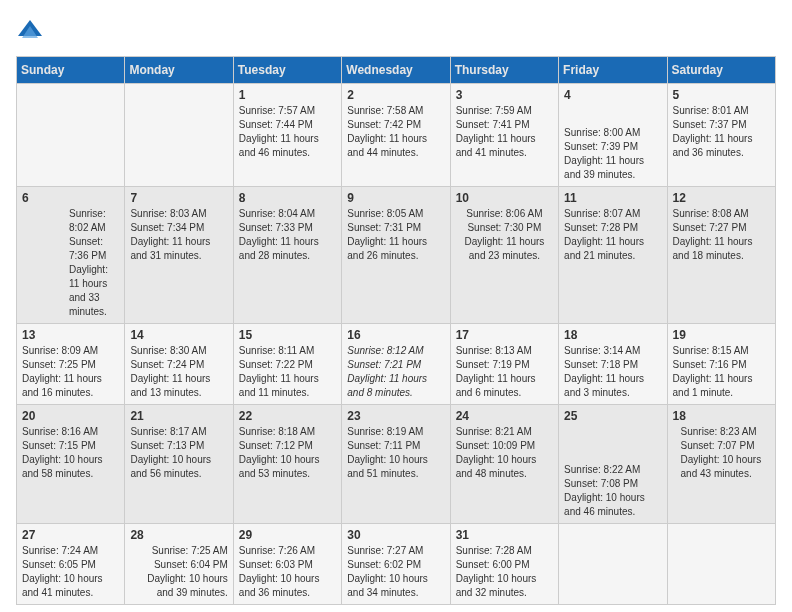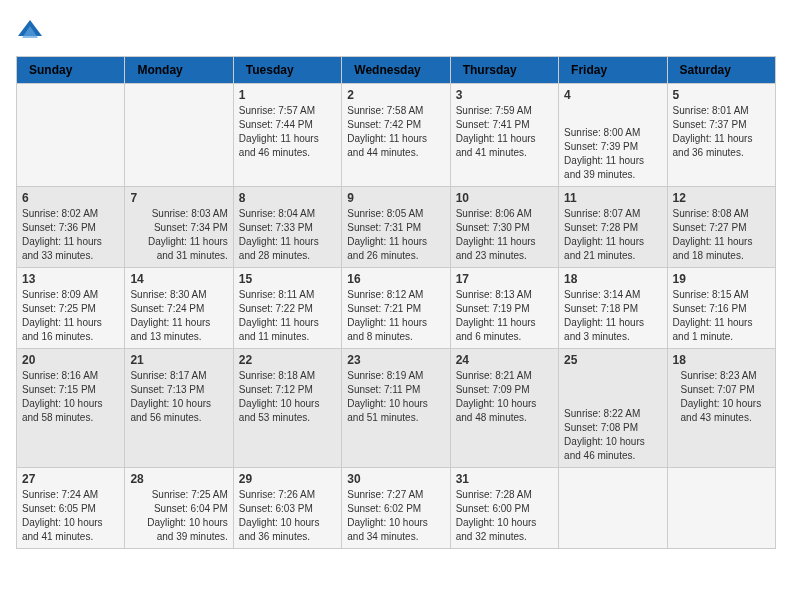--- a/index.html
+++ b/index.html
@@ -52,24 +52,24 @@
       font-size: 16px;
       color: #555;
     }
     table {
       width: 100%;
       border-collapse: collapse;
       table-layout: fixed;
     }
     thead tr th {
       background-color: #1a6ab5;
-      color: #000000;
+      color: #e5e5e5;
       font-size: 12px;
       font-weight: bold;
-      padding: 6px 12px;
+      padding: 6px 4px;
       text-align: left;
       border: 1px solid #ccc;
     }
     tbody tr td {
       vertical-align: top;
       border: 1px solid #ccc;
       padding: 4px 5px;
       font-size: 10.5px;
       color: #333;
       height: 80px;
@@ -155,45 +155,45 @@
         <td>
           <span class="day-num">5</span>
           <div class="day-info" style="white-space: pre-line;">Sunrise: 8:01 AM
 Sunset: 7:37 PM
 Daylight: 11 hours and 36 minutes.</div>
         </td>
       </tr>
       <tr>
         <td>
           <span class="day-num">6</span>
-          <div class="day-info" style="white-space: pre-line;">Sunrise: 8:02 AM
+          <div class="day-info" style="white-space: pre-line; margin-left: 47px;">Sunrise: 8:02 AM
 Sunset: 7:36 PM
 Daylight: 11 hours and 33 minutes.</div>
         </td>
         <td>
           <span class="day-num">7</span>
-          <div class="day-info" style="white-space: pre-line; text-align: right;">Sunrise: 8:03 AM
+          <div class="day-info" style="white-space: pre-line;">Sunrise: 8:03 AM
 Sunset: 7:34 PM
 Daylight: 11 hours and 31 minutes.</div>
         </td>
         <td>
           <span class="day-num">8</span>
           <div class="day-info" style="white-space: pre-line;">Sunrise: 8:04 AM
 Sunset: 7:33 PM
 Daylight: 11 hours and 28 minutes.</div>
         </td>
         <td>
           <span class="day-num">9</span>
           <div class="day-info" style="white-space: pre-line;">Sunrise: 8:05 AM
 Sunset: 7:31 PM
 Daylight: 11 hours and 26 minutes.</div>
         </td>
         <td>
           <span class="day-num">10</span>
-          <div class="day-info" style="white-space: pre-line;">Sunrise: 8:06 AM
+          <div class="day-info" style="white-space: pre-line; text-align: center;">Sunrise: 8:06 AM
 Sunset: 7:30 PM
 Daylight: 11 hours and 23 minutes.</div>
         </td>
         <td>
           <span class="day-num">11</span>
           <div class="day-info" style="white-space: pre-line;">Sunrise: 8:07 AM
 Sunset: 7:28 PM
 Daylight: 11 hours and 21 minutes.</div>
         </td>
         <td>
@@ -217,21 +217,21 @@
 Daylight: 11 hours and 13 minutes.</div>
         </td>
         <td>
           <span class="day-num">15</span>
           <div class="day-info" style="white-space: pre-line;">Sunrise: 8:11 AM
 Sunset: 7:22 PM
 Daylight: 11 hours and 11 minutes.</div>
         </td>
         <td>
           <span class="day-num">16</span>
-          <div class="day-info" style="white-space: pre-line;">Sunrise: 8:12 AM
+          <div class="day-info" style="white-space: pre-line; font-style: italic;">Sunrise: 8:12 AM
 Sunset: 7:21 PM
 Daylight: 11 hours and 8 minutes.</div>
         </td>
         <td>
           <span class="day-num">17</span>
           <div class="day-info" style="white-space: pre-line;">Sunrise: 8:13 AM
 Sunset: 7:19 PM
 Daylight: 11 hours and 6 minutes.</div>
         </td>
         <td>
@@ -268,21 +268,21 @@
         </td>
         <td>
           <span class="day-num">23</span>
           <div class="day-info" style="white-space: pre-line;">Sunrise: 8:19 AM
 Sunset: 7:11 PM
 Daylight: 10 hours and 51 minutes.</div>
         </td>
         <td>
           <span class="day-num">24</span>
           <div class="day-info" style="white-space: pre-line;">Sunrise: 8:21 AM
-Sunset: 7:09 PM
+Sunset: 10:09 PM
 Daylight: 10 hours and 48 minutes.</div>
         </td>
         <td>
           <span class="day-num">25</span>
           <div class="day-info" style="white-space: pre-line; margin-top: 40px;">Sunrise: 8:22 AM
 Sunset: 7:08 PM
 Daylight: 10 hours and 46 minutes.</div>
         </td>
         <td>
           <span class="day-num">18</span>

